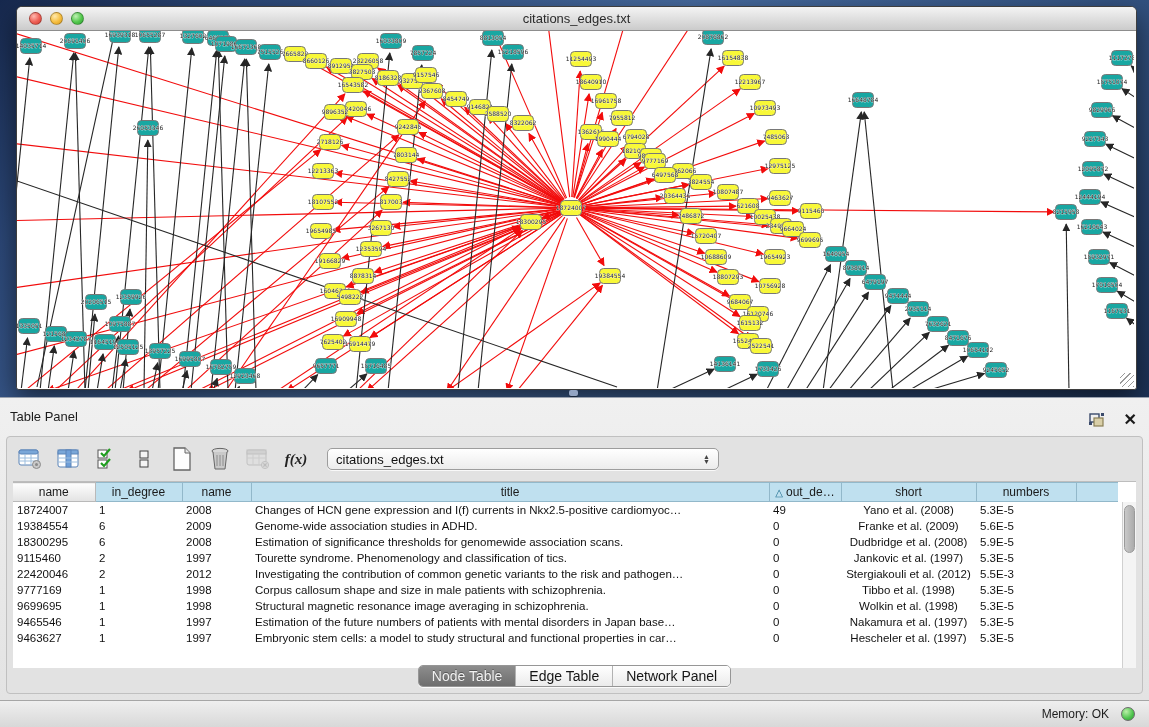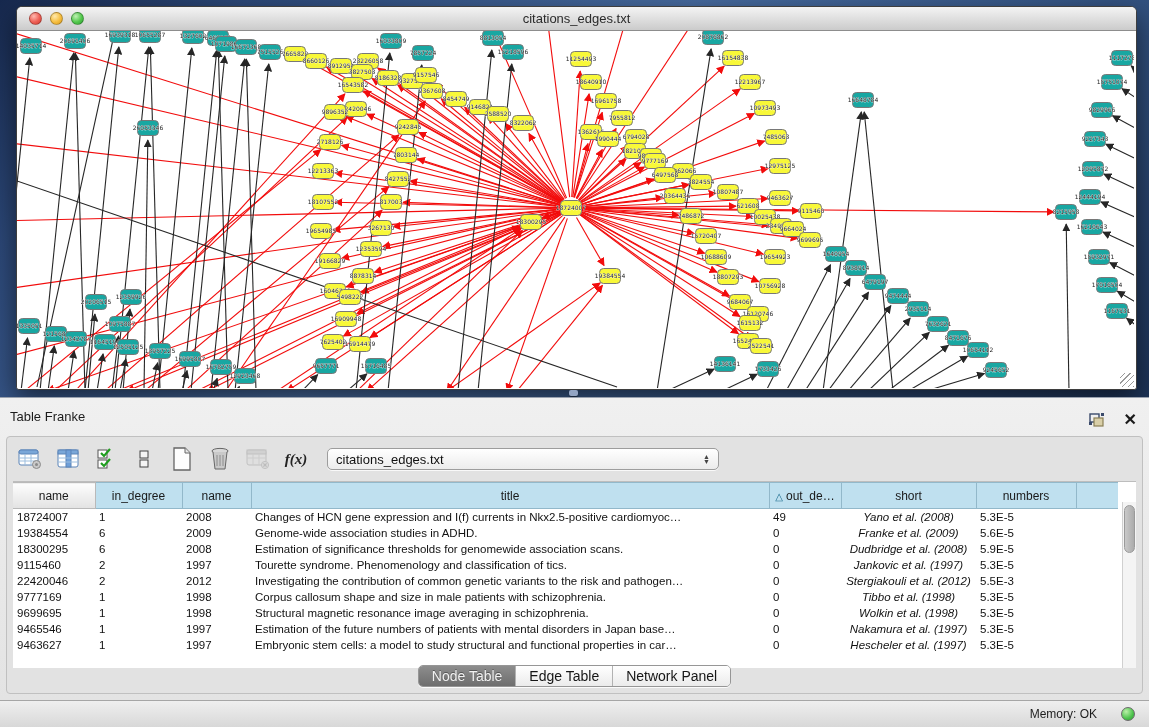--- a/index.html
+++ b/index.html
@@ -47,45 +47,45 @@
   .fx{font-family:"Liberation Serif",serif;font-style:italic;font-weight:bold;font-size:15px;color:#222;}
   .combo{margin-left:6px;width:392px;height:22px;border:1px solid #9d9d9d;border-radius:5px;
     background:linear-gradient(#ffffff,#ececec);box-shadow:0 1px 0 rgba(255,255,255,.8);
     display:flex;align-items:center;font-size:13px;color:#111;padding:0 8px;box-sizing:border-box;}
   .combo .arrows{margin-left:auto;display:flex;flex-direction:column;line-height:5px;font-size:7px;color:#444;}
 
   
   .table-region{position:absolute;left:6px;right:6px;top:44px;height:186px;background:#fff;
     border-top:1px solid #bdbdbd;overflow:hidden;}
   table.grid{border-collapse:collapse;table-layout:fixed;width:1105px;}
-  table.grid th{height:26px;font-size:12px;font-weight:normal;color:#1a1a1a;text-align:center;
+  table.grid th{height:19px;font-size:12px;font-weight:normal;color:#1a1a1a;text-align:center;
     background:#bfe0ef;border:1px solid #92b8ca;border-left:none;overflow:hidden;white-space:nowrap;padding:0 2px;box-sizing:border-box;}
   table.grid th.hdr-name{background:linear-gradient(#fdfdfd,#e2e2e2);border-color:#b9b9b9;}
   table.grid th.hdr-fill{background:#bfe0ef;border-right:none;}
   .sort-glyph{color:#1b6c8e;font-size:10px;margin-right:3px;}
   table.grid td{height:16px;font-size:11.5px;color:#111;white-space:nowrap;overflow:hidden;
     padding:0 4px;box-sizing:border-box;}
-  td.c-short{text-align:center;font-style:italic;}
+  td.c-short{text-align:center;}
   .vscroll{position:absolute;right:0;top:20px;bottom:0;width:13px;background:#f4f4f4;border-left:1px solid #d0d0d0;}
   .vthumb{position:absolute;left:1px;right:1px;top:3px;height:46px;border-radius:6px;
     background:linear-gradient(90deg,#c9c9c9,#ababab);border:1px solid #9a9a9a;}
 
   
   .tabs-strip{position:absolute;left:0;right:0;bottom:6px;height:22px;display:flex;justify-content:center;}
   .seg{display:inline-flex;border:1px solid #969696;border-radius:5px;overflow:hidden;
     box-shadow:0 1px 0 rgba(255,255,255,.85);}
   .seg-btn{padding:2px 13px;font-size:14px;color:#161616;background:linear-gradient(#ffffff,#ebebeb);
     border-left:1px solid #b2b2b2;line-height:16px;}
   .seg-btn:first-child{border-left:none;}
   .seg-btn.selected{background:linear-gradient(#8d8d8d,#6e6e6e);color:#f1f1f1;text-shadow:0 -1px 0 rgba(0,0,0,.35);}
 
   
   .status-bar{position:absolute;left:0;top:700px;width:1149px;height:27px;box-sizing:border-box;
     background:linear-gradient(#efefef,#d8d8d8);border-top:1px solid #a6a6a6;
-    display:flex;align-items:center;justify-content:flex-end;padding-right:14px;gap:24px;}
+    display:flex;align-items:center;justify-content:flex-end;padding-right:14px;gap:12px;}
   .mem-text{font-size:12px;color:#1d1d1d;}
   .led{width:14px;height:14px;border-radius:50%;border:1px solid #6b6b6b;box-sizing:border-box;
     background:radial-gradient(circle at 35% 30%,#baf0a8,#4cc24c 60%,#2f9e34);}
 </style>
 </head>
 <body>
 
 <div class="desktop">
   <div class="net-window">
     <div class="titlebar">
@@ -779,21 +779,21 @@
           </g>
       </svg>
       <div class="resize-grip"></div>
     </div>
   </div>
   <div class="splitter-dot"></div>
 </div>
 
 <div class="table-panel">
   <div class="panel-header">
-    <span class="panel-title">Table Franke</span>
+    <span class="panel-title">Table Panel</span>
     <div class="panel-hdr-icons">
       <span class="tool">
         <svg width="15" height="14" viewBox="0 0 15 14">
           <rect x="1" y="1" width="9" height="8" fill="none" stroke="#3a4a6b" stroke-width="1.4"></rect>
           <rect x="5" y="5" width="9" height="8" fill="#d9cfa8" stroke="#8a7f55" stroke-width="1.2"></rect>
           <rect x="0" y="9" width="3" height="3" fill="#3a4a6b"></rect>
           <rect x="12" y="0" width="3" height="3" fill="#3a4a6b"></rect>
         </svg>
       </span>
       <span class="close-x">✕</span>

